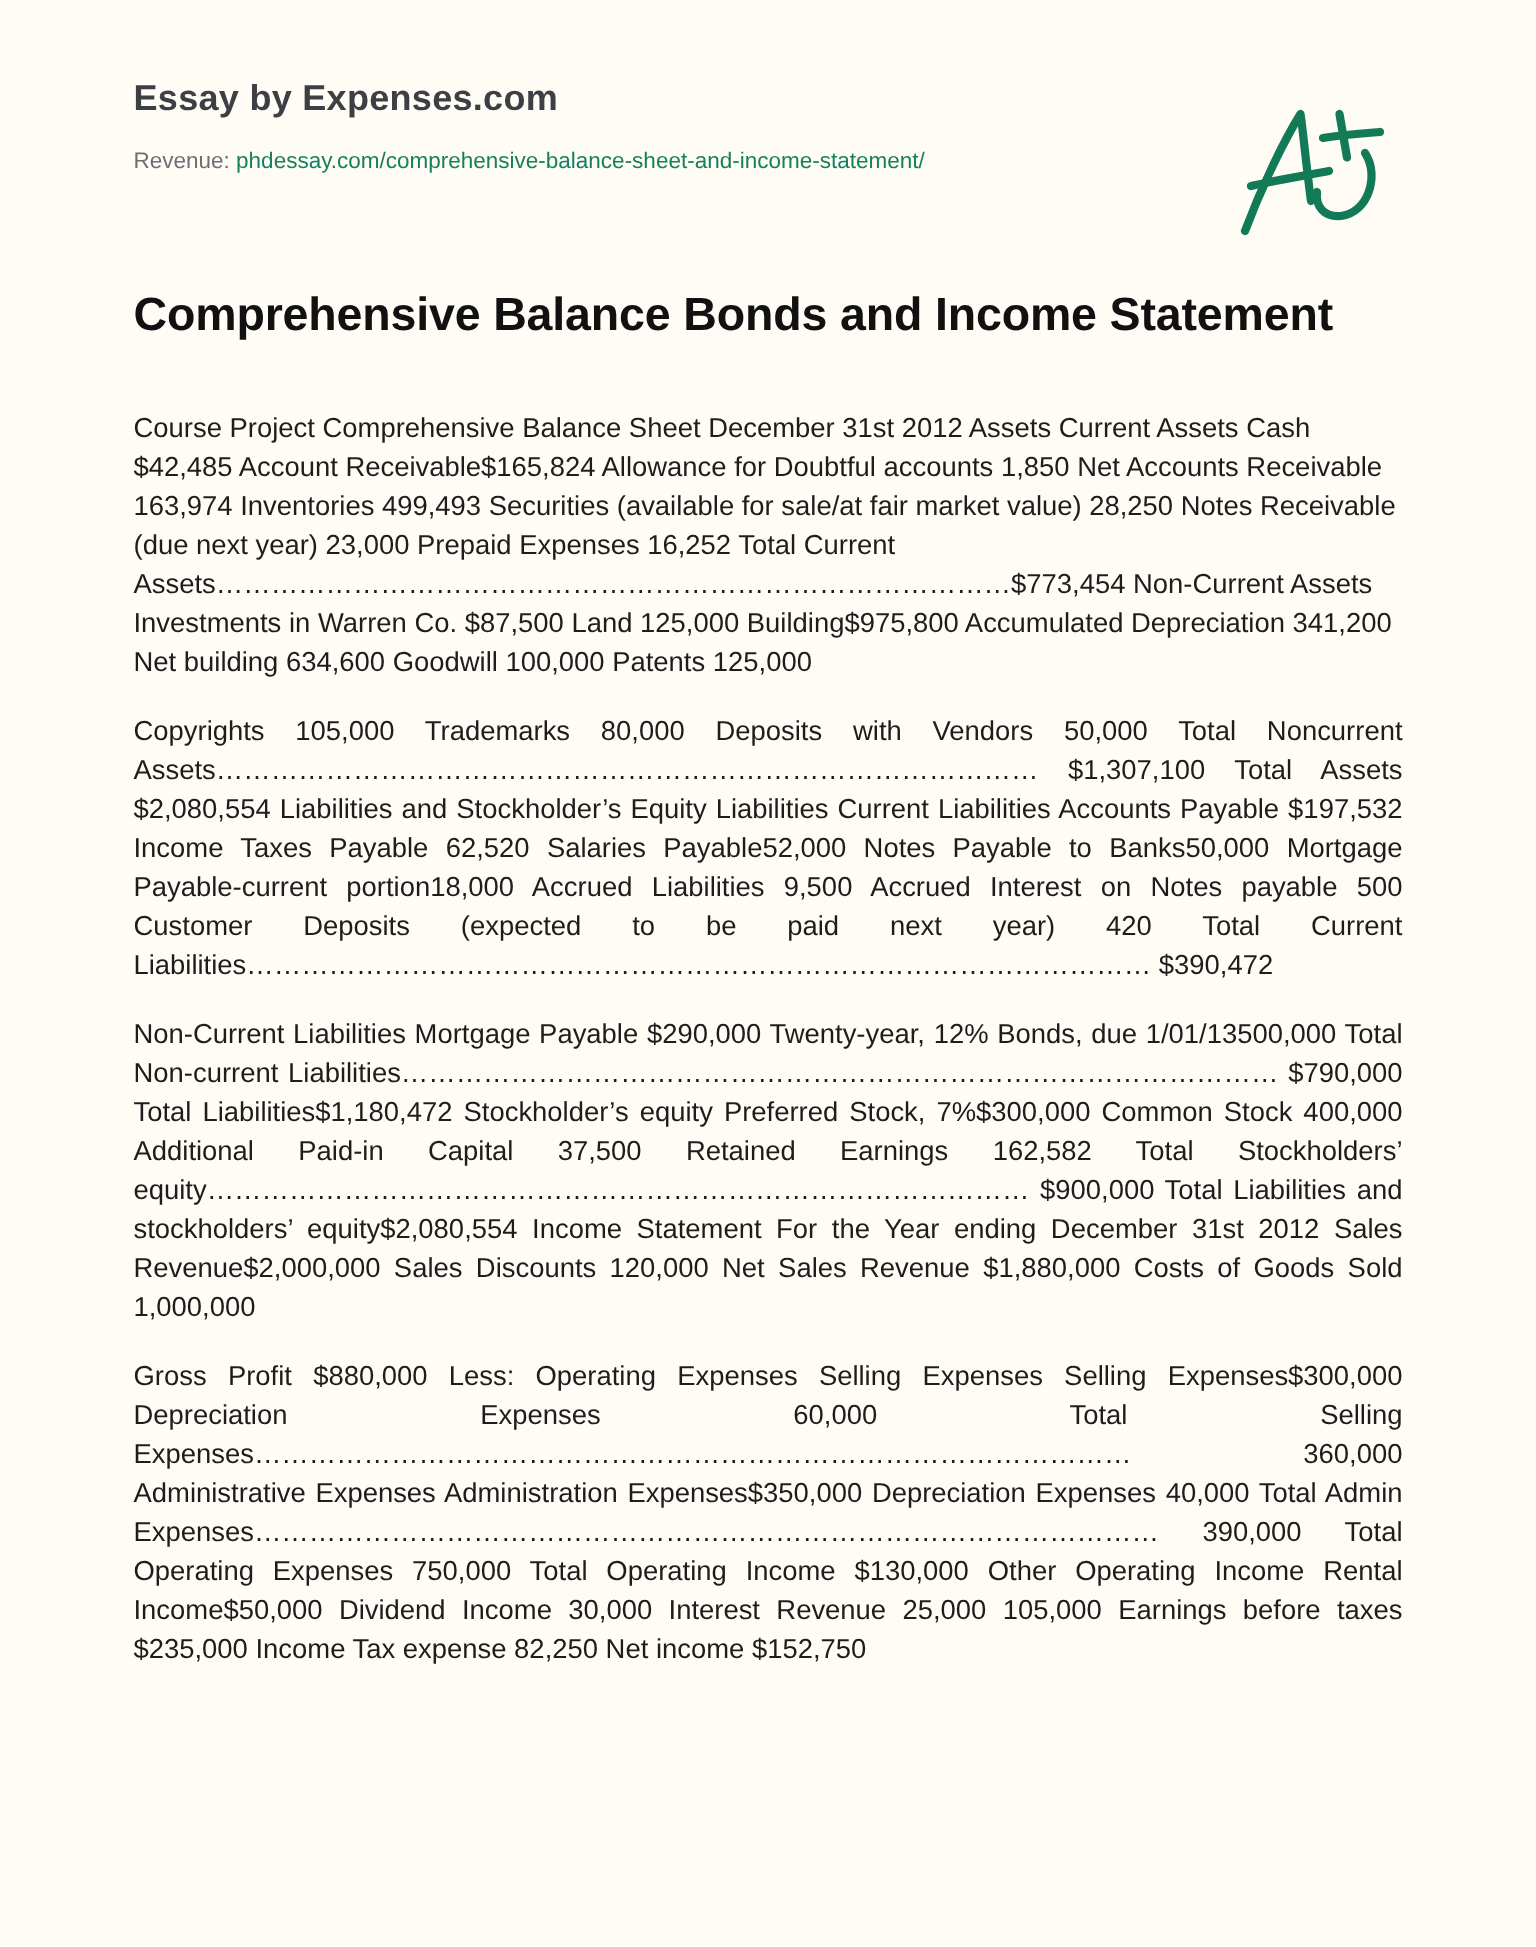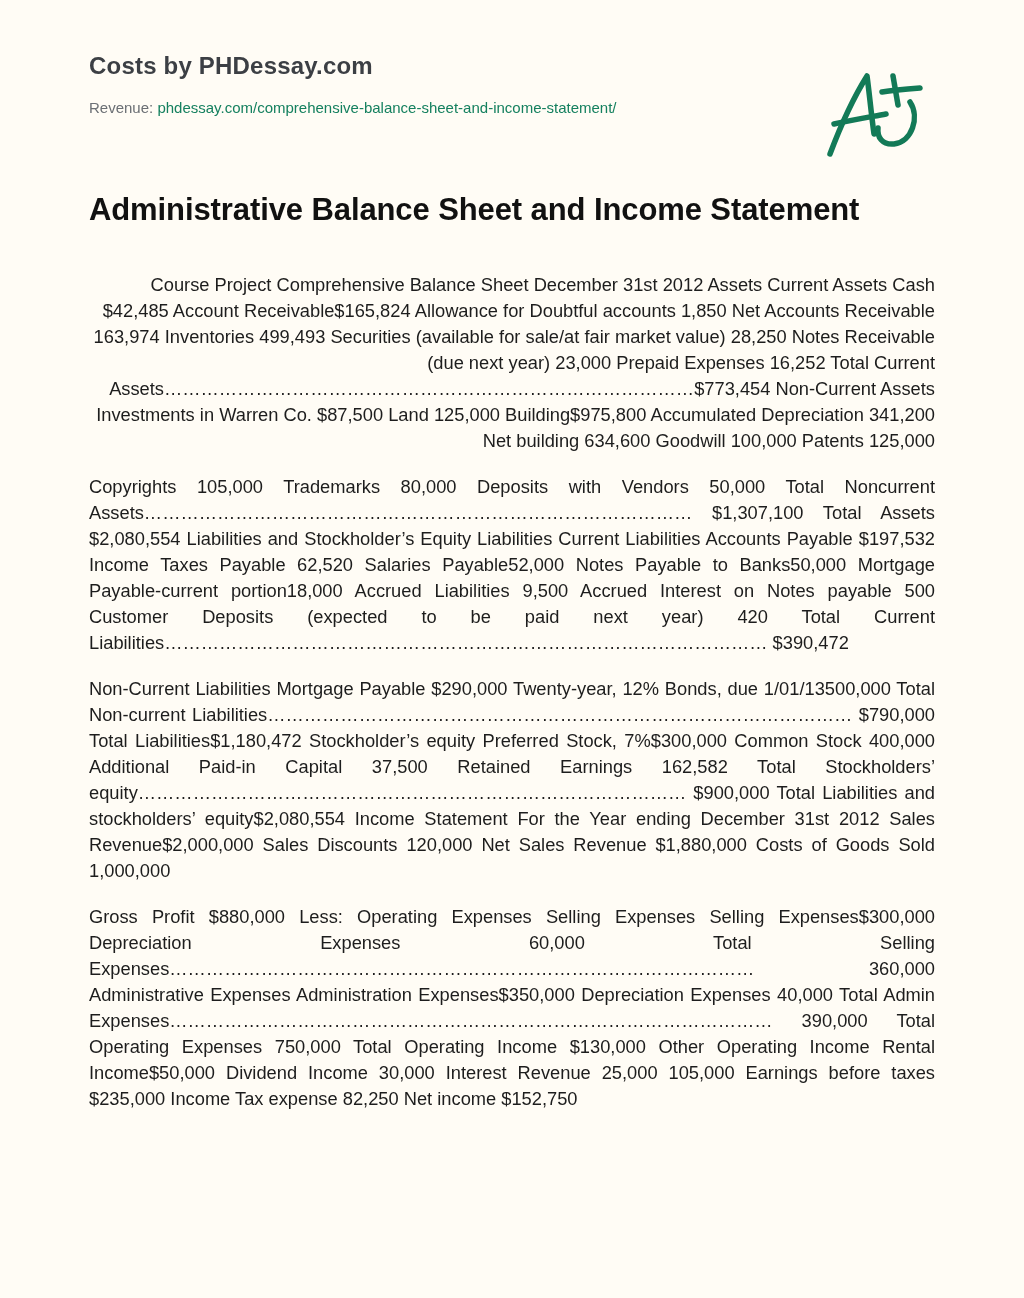--- a/index.html
+++ b/index.html
@@ -61,31 +61,30 @@
     position: absolute;
     left: 89px;
     top: 272px;
     width: 846px;
   }
   .content p {
     margin: 0 0 20px 0;
     font-size: 18.3px;
     line-height: 26px;
     color: #1d1d1d;
-    text-align: right;
   }
   .content p.justify {
     text-align: justify;
   }
 </style>
 </head>
 <body>
 
 <div class="header">
-  <h2 class="brand">Costs by PHDessay.com</h2>
+  <h2 class="brand">Essay by Expenses.com</h2>
   <div class="source">
     <span>Revenue: </span><a href="#">phdessay.com/comprehensive-balance-sheet-and-income-statement/</a>
   </div>
 </div>
 
 <div class="logo">
   <svg width="110" height="100" viewBox="0 0 110 100" xmlns="http://www.w3.org/2000/svg">
     <g fill="none" stroke="#137a57" stroke-width="5.5" stroke-linecap="round" stroke-linejoin="round">
 
       <path d="M8 92 C 20 60, 35 30, 45 14 C 47 28, 49 50, 52 72"></path>
@@ -93,20 +92,20 @@
       <path d="M12 62 C 30 58, 48 55, 64 52"></path>
 
       <path d="M71 14 L 76 43"></path>
       <path d="M60 30 C 72 28, 85 27, 98 26"></path>
 
       <path d="M88 40 C 98 55, 90 80, 72 82 C 60 83, 55 75, 56 66"></path>
     </g>
   </svg>
 </div>
 
-<h1 class="title">Administrative Balance Sheet and Income Statement</h1>
+<h1 class="title">Comprehensive Balance Bonds and Income Statement</h1>
 
 <div class="content">
   <p>Course Project Comprehensive Balance Sheet December 31st 2012 Assets Current Assets Cash $42,485 Account Receivable$165,824 Allowance for Doubtful accounts 1,850 Net Accounts Receivable 163,974 Inventories 499,493 Securities (available for sale/at fair market value) 28,250 Notes Receivable (due next year) 23,000 Prepaid Expenses 16,252 Total Current Assets……………………………………………………………………………$773,454 Non-Current Assets Investments in Warren Co. $87,500 Land 125,000 Building$975,800 Accumulated Depreciation 341,200 Net building 634,600 Goodwill 100,000 Patents 125,000</p>
   <p class="justify">Copyrights 105,000 Trademarks 80,000 Deposits with Vendors 50,000 Total Noncurrent Assets……………………………………………………………………………… $1,307,100 Total Assets $2,080,554 Liabilities and Stockholder’s Equity Liabilities Current Liabilities Accounts Payable $197,532 Income Taxes Payable 62,520 Salaries Payable52,000 Notes Payable to Banks50,000 Mortgage Payable-current portion18,000 Accrued Liabilities 9,500 Accrued Interest on Notes payable 500 Customer Deposits (expected to be paid next year) 420 Total Current Liabilities……………………………………………………………………………………… $390,472</p>
   <p class="justify">Non-Current Liabilities Mortgage Payable $290,000 Twenty-year, 12% Bonds, due 1/01/13500,000 Total Non-current Liabilities…………………………………………………………………………………… $790,000 Total Liabilities$1,180,472 Stockholder’s equity Preferred Stock, 7%$300,000 Common Stock 400,000 Additional Paid-in Capital 37,500 Retained Earnings 162,582 Total Stockholders’ equity……………………………………………………………………………… $900,000 Total Liabilities and stockholders’ equity$2,080,554 Income Statement For the Year ending December 31st 2012 Sales Revenue$2,000,000 Sales Discounts 120,000 Net Sales Revenue $1,880,000 Costs of Goods Sold 1,000,000</p>
   <p class="justify">Gross Profit $880,000 Less: Operating Expenses Selling Expenses Selling Expenses$300,000 Depreciation Expenses 60,000 Total Selling Expenses…………………………………………………………………………………… 360,000 Administrative Expenses Administration Expenses$350,000 Depreciation Expenses 40,000 Total Admin Expenses……………………………………………………………………………………… 390,000 Total Operating Expenses 750,000 Total Operating Income $130,000 Other Operating Income Rental Income$50,000 Dividend Income 30,000 Interest Revenue 25,000 105,000 Earnings before taxes $235,000 Income Tax expense 82,250 Net income $152,750</p>
 </div>
 
 </body></html>

